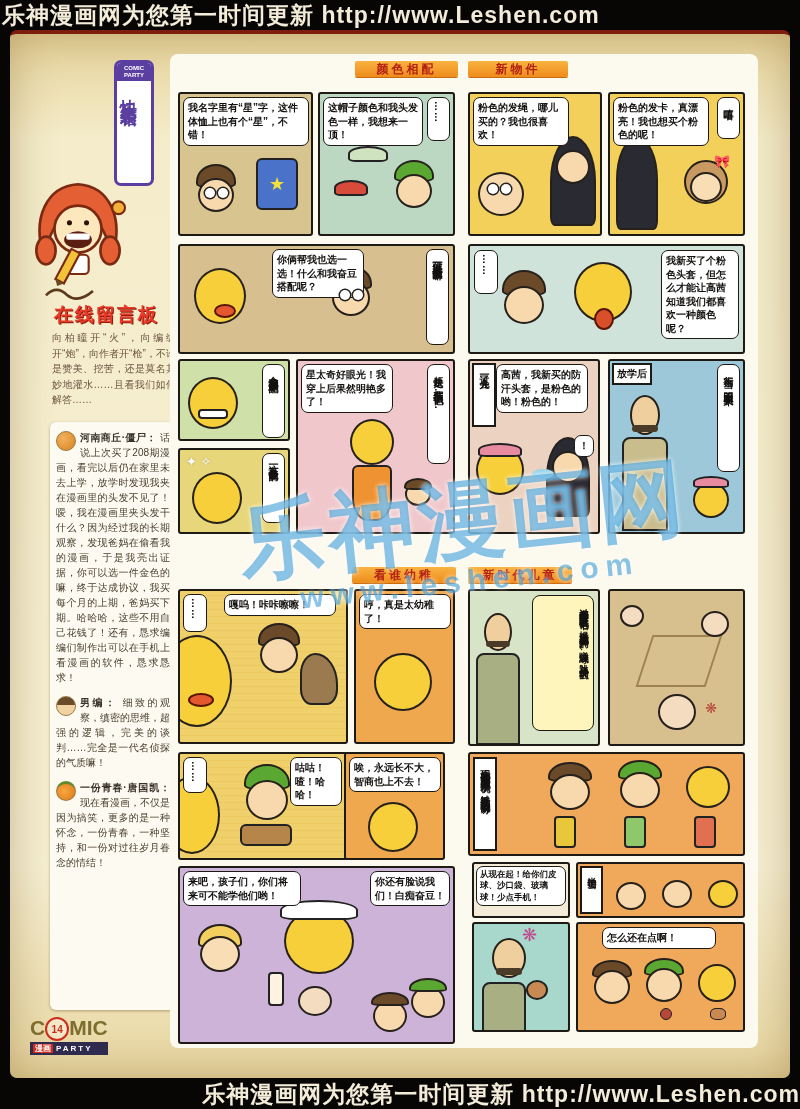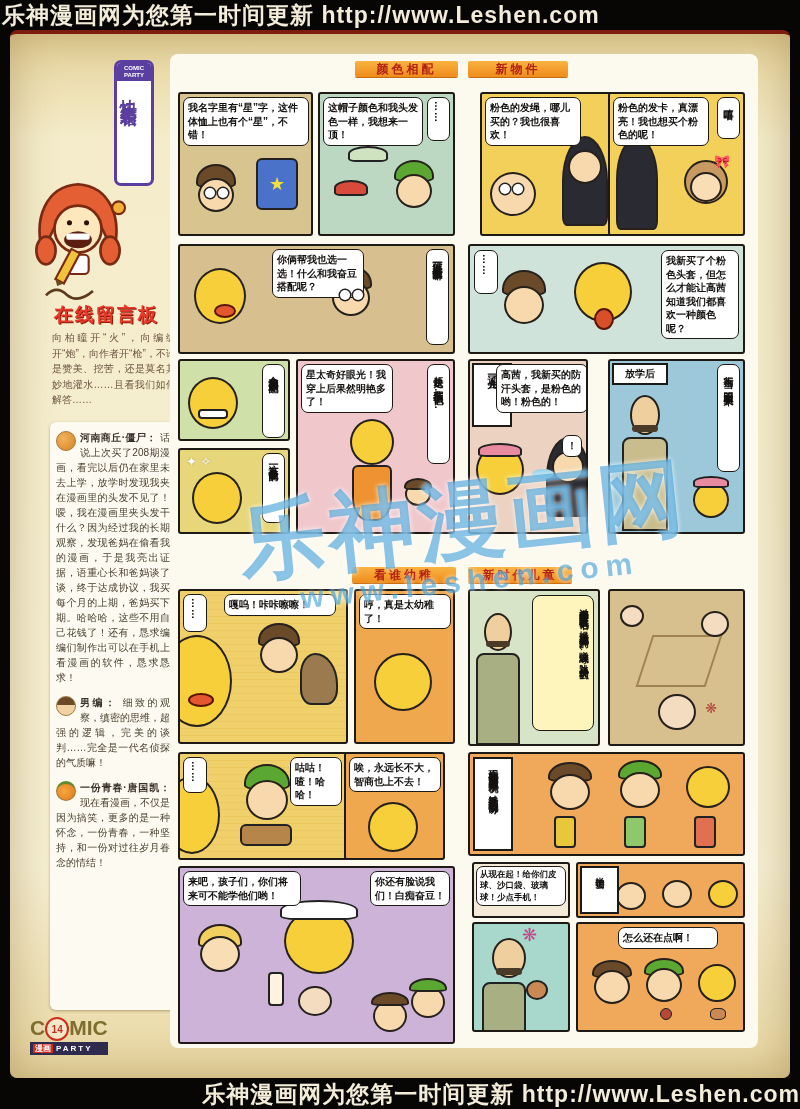--- a/index.html
+++ b/index.html
@@ -42,21 +42,21 @@
   
   .comic{position:absolute;left:160px;top:20px;width:588px;height:994px;background:#fcf9ef;
          border-radius:8px;}
   .strip-title{position:absolute;height:16px;background:linear-gradient(180deg,#f9b341,#ee8c1c);
          color:#b32015;font-weight:bold;font-size:12px;line-height:16px;text-align:center;
          letter-spacing:3px;border-radius:2px;box-shadow:0 1px 0 #c96a10;}
   .panel{position:absolute;border:2px solid #1d1a16;border-radius:3px;overflow:hidden;}
   .bub{position:absolute;background:#fff;border:1.5px solid #1d1a16;border-radius:7px;
        padding:3px 4px;font-size:10px;font-weight:bold;line-height:1.35;color:#141210;z-index:3;}
   .vb{writing-mode:vertical-rl;letter-spacing:1px;}
-  .corner{position:absolute;background:#fff;border:2px solid #1d1a16;padding:2px 11px;
+  .corner{position:absolute;background:#fff;border:2px solid #1d1a16;padding:2px 3px;
           font-size:10px;font-weight:bold;color:#141210;z-index:3;}
   .scroll{position:absolute;background:#fdf5bb;border:1.5px solid #1d1a16;border-radius:8px;
           padding:4px 3px;font-size:9.5px;font-weight:bold;writing-mode:vertical-rl;
           letter-spacing:1px;color:#141210;z-index:3;}
   .h{position:absolute;border-radius:50%;border:2px solid #26211c;z-index:2;}
   .hair{position:absolute;border:2px solid #26211c;border-radius:55% 55% 30% 30%/80% 80% 20% 20%;z-index:2;}
   .gl{position:absolute;width:10px;height:10px;border-radius:50%;background:#fff;z-index:3;
       box-shadow:0 0 0 1.5px #222,13px 0 0 0 #fff,13px 0 0 1.5px #222;}
   .lips{position:absolute;background:#e4572f;border:2px solid #5a1505;border-radius:50%;z-index:3;}
   .acc{position:absolute;z-index:2;}
@@ -98,21 +98,21 @@
       <path d="M20 108 q10 -10 20 0 q10 8 24 -4" fill="none" stroke="#5a3a1a" stroke-width="2.5"></path>
     </svg>
 
     <div class="board-label">在线留言板</div>
     <div class="intro">向柏瞳开“火”，向编编开“炮”，向作者开“枪”，不论是赞美、挖苦，还是莫名其妙地灌水……且看我们如何解答……</div>
 
     <div class="letters">
       <div class="letter">
         <span class="avi zombie"></span>
         <span class="from">河南商丘·僵尸：</span>
-        <span>话说上次买了208期漫画，看完以后仍在家里未去上学，放学时发现我夹在漫画里的头发不见了！嗳，我在漫画里夹头发干什么？因为经过我的长期观察，发现爸妈在偷看我的漫画，于是我亮出证据，语重心长和爸妈谈了谈，终于达成协议，我买每个月的上期，爸妈买下期。哈哈哈，这些不用自己花钱了！还有，恳求编编们制作出可以在手机上看漫画的软件，恳求恳求！</span>
+        <span>话说上次买了208期漫画，看完以后仍在家里未去上学，放学时发现我夹在漫画里的头发不见了！嗳，我在漫画里夹头发干什么？因为经过我的长期观察，发现爸妈在偷看我的漫画，于是我亮出证据，你可以选一件金色的嘛，终于达成协议，我买每个月的上期，爸妈买下期。哈哈哈，这些不用自己花钱了！还有，恳求编编们制作出可以在手机上看漫画的软件，恳求恳求！</span>
       </div>
       <div class="letter">
         <span class="avi boy"></span>
         <span class="from">男编：</span>
         <span>细致的观察，缜密的思维，超强的逻辑，完美的谈判……完全是一代名侦探的气质嘛！</span>
       </div>
       <div class="letter">
         <span class="avi fruit"></span>
         <span class="from">一份青春·唐国凯：</span>
         <span>现在看漫画，不仅是因为搞笑，更多的是一种怀念，一份青春，一种坚持，和一份对过往岁月眷念的情结！</span>
@@ -167,21 +167,21 @@
       </div>
       <div class="panel" style="left:126px;top:305px;width:159px;height:175px;background:#f0c8cc;">
         <div class="bub" style="left:3px;top:3px;width:92px;">星太奇好眼光！我穿上后果然明艳多了！</div>
         <div class="bub vb" style="right:3px;top:3px;height:100px;">赶快走！假装不认识他……</div>
         <div class="h" style="left:52px;top:58px;width:44px;height:46px;background:#f6cf3a;"></div>
         <div class="acc" style="left:54px;top:104px;width:40px;height:56px;background:#ef9231;border:2px solid #222;border-radius:6px 6px 40% 40%;"></div>
         <div class="h" style="right:22px;bottom:26px;width:26px;height:24px;background:#f7d9ad;"></div>
         <div class="hair" style="right:21px;bottom:42px;width:28px;height:12px;background:#6b4a2a;"></div>
       </div>
 
-      <div class="panel" style="left:310px;top:38px;width:134px;height:144px;background:#f3d05a;">
+      <div class="panel" style="left:298px;top:38px;width:134px;height:144px;background:#f3d05a;">
         <div class="bub" style="left:3px;top:3px;width:96px;">粉色的发绳，哪儿买的？我也很喜欢！</div>
         <div class="h" style="left:8px;top:78px;width:46px;height:44px;background:#f7d9ad;"></div>
         <div class="gl" style="left:18px;top:90px;"></div>
         <div class="hair" style="left:80px;top:42px;width:46px;height:90px;background:#2a2a33;border-radius:50% 50% 10% 10%;"></div>
         <div class="h" style="left:86px;top:56px;width:34px;height:34px;background:#f7d9ad;"></div>
       </div>
       <div class="panel" style="left:438px;top:38px;width:137px;height:144px;background:#f3d05a;">
         <div class="bub" style="left:3px;top:3px;width:96px;">粉色的发卡，真漂亮！我也想买个粉色的呢！</div>
         <div class="bub vb" style="right:3px;top:3px;height:42px;">嘻嘻！</div>
         <div class="hair" style="left:6px;top:44px;width:42px;height:92px;background:#2a2a33;border-radius:45% 45% 10% 10%;"></div>
@@ -190,21 +190,21 @@
         <div class="acc" style="left:104px;top:60px;color:#e36a8a;font-size:13px;">🎀</div>
       </div>
       <div class="panel" style="left:298px;top:190px;width:277px;height:110px;background:#cfe3da;">
         <div class="bub vb" style="left:4px;top:4px;height:44px;">……</div>
         <div class="bub" style="right:4px;top:4px;width:78px;">我新买了个粉色头套，但怎么才能让高茜知道我们都喜欢一种颜色呢？</div>
         <div class="hair" style="left:32px;top:24px;width:44px;height:26px;background:#6b4a2a;"></div>
         <div class="h" style="left:34px;top:40px;width:40px;height:38px;background:#f7d9ad;"></div>
         <div class="h" style="left:104px;top:16px;width:58px;height:60px;background:#f6cf3a;"></div>
         <div class="lips" style="left:124px;top:62px;width:20px;height:22px;background:#d8502a;"></div>
       </div>
-      <div class="panel" style="left:298px;top:305px;width:120px;height:175px;background:#ecd2c0;">
+      <div class="panel" style="left:298px;top:305px;width:132px;height:175px;background:#ecd2c0;">
         <div class="corner vb" style="left:2px;top:2px;height:64px;">过了一会儿</div>
         <div class="bub" style="left:26px;top:3px;width:92px;">高茜，我新买的防汗头套，是粉色的哟！粉色的！</div>
         <div class="bub" style="right:4px;top:74px;">！</div>
         <div class="h" style="left:6px;top:84px;width:48px;height:50px;background:#f6cf3a;"></div>
         <div class="acc" style="left:8px;top:82px;width:44px;height:14px;background:#e88aa0;border:2px solid #222;border-radius:50% 50% 20% 20%;"></div>
         <div class="hair" style="left:76px;top:76px;width:44px;height:80px;background:#2a2a33;border-radius:50% 50% 10% 10%;"></div>
         <div class="h" style="left:82px;top:90px;width:32px;height:32px;background:#f7d9ad;"></div>
         <div class="acc" style="left:62px;top:108px;width:22px;height:10px;background:#9ad4e8;border-radius:50%;"></div>
       </div>
       <div class="panel" style="left:438px;top:305px;width:137px;height:175px;background:#9cc8da;">
@@ -291,21 +291,21 @@
         <div class="h" style="left:130px;top:16px;width:30px;height:28px;background:#f6cf3a;"></div>
       </div>
       <div class="panel" style="left:302px;top:868px;width:98px;height:110px;background:#a8d8cc;">
         <div class="h" style="left:18px;top:14px;width:34px;height:40px;background:#f0cf9e;"></div>
         <div class="acc" style="left:22px;top:44px;width:26px;height:7px;background:#4a3a28;border-radius:3px;"></div>
         <div class="acc" style="left:48px;top:0px;color:#c04a8a;font-size:18px;">❋</div>
         <div class="acc" style="left:52px;top:56px;width:22px;height:20px;background:#c88a52;border:2px solid #222;border-radius:50%;"></div>
         <div class="acc" style="left:8px;top:58px;width:44px;height:50px;background:#a8b083;border:2px solid #222;border-radius:8px 8px 0 0;"></div>
       </div>
       <div class="panel" style="left:406px;top:868px;width:169px;height:110px;background:#f0a85a;">
-        <div class="bub" style="left:40px;top:3px;width:100px;">怎么还在点啊！</div>
+        <div class="bub" style="left:24px;top:3px;width:114px;">怎么还在点啊！</div>
         <div class="hair" style="left:14px;top:36px;width:40px;height:18px;background:#6b4a2a;"></div>
         <div class="h" style="left:16px;top:46px;width:36px;height:34px;background:#f7d9ad;"></div>
         <div class="hair" style="left:66px;top:34px;width:40px;height:18px;background:#5aa832;"></div>
         <div class="h" style="left:68px;top:44px;width:36px;height:34px;background:#f7d9ad;"></div>
         <div class="h" style="left:120px;top:40px;width:38px;height:38px;background:#f6cf3a;"></div>
         <div class="acc" style="left:82px;top:84px;width:12px;height:12px;background:#b5483a;border:1.5px solid #222;border-radius:50%;"></div>
         <div class="acc" style="left:132px;top:84px;width:16px;height:12px;background:#c88a52;border:1.5px solid #222;border-radius:40%;"></div>
       </div>
 
       <div class="wm">

